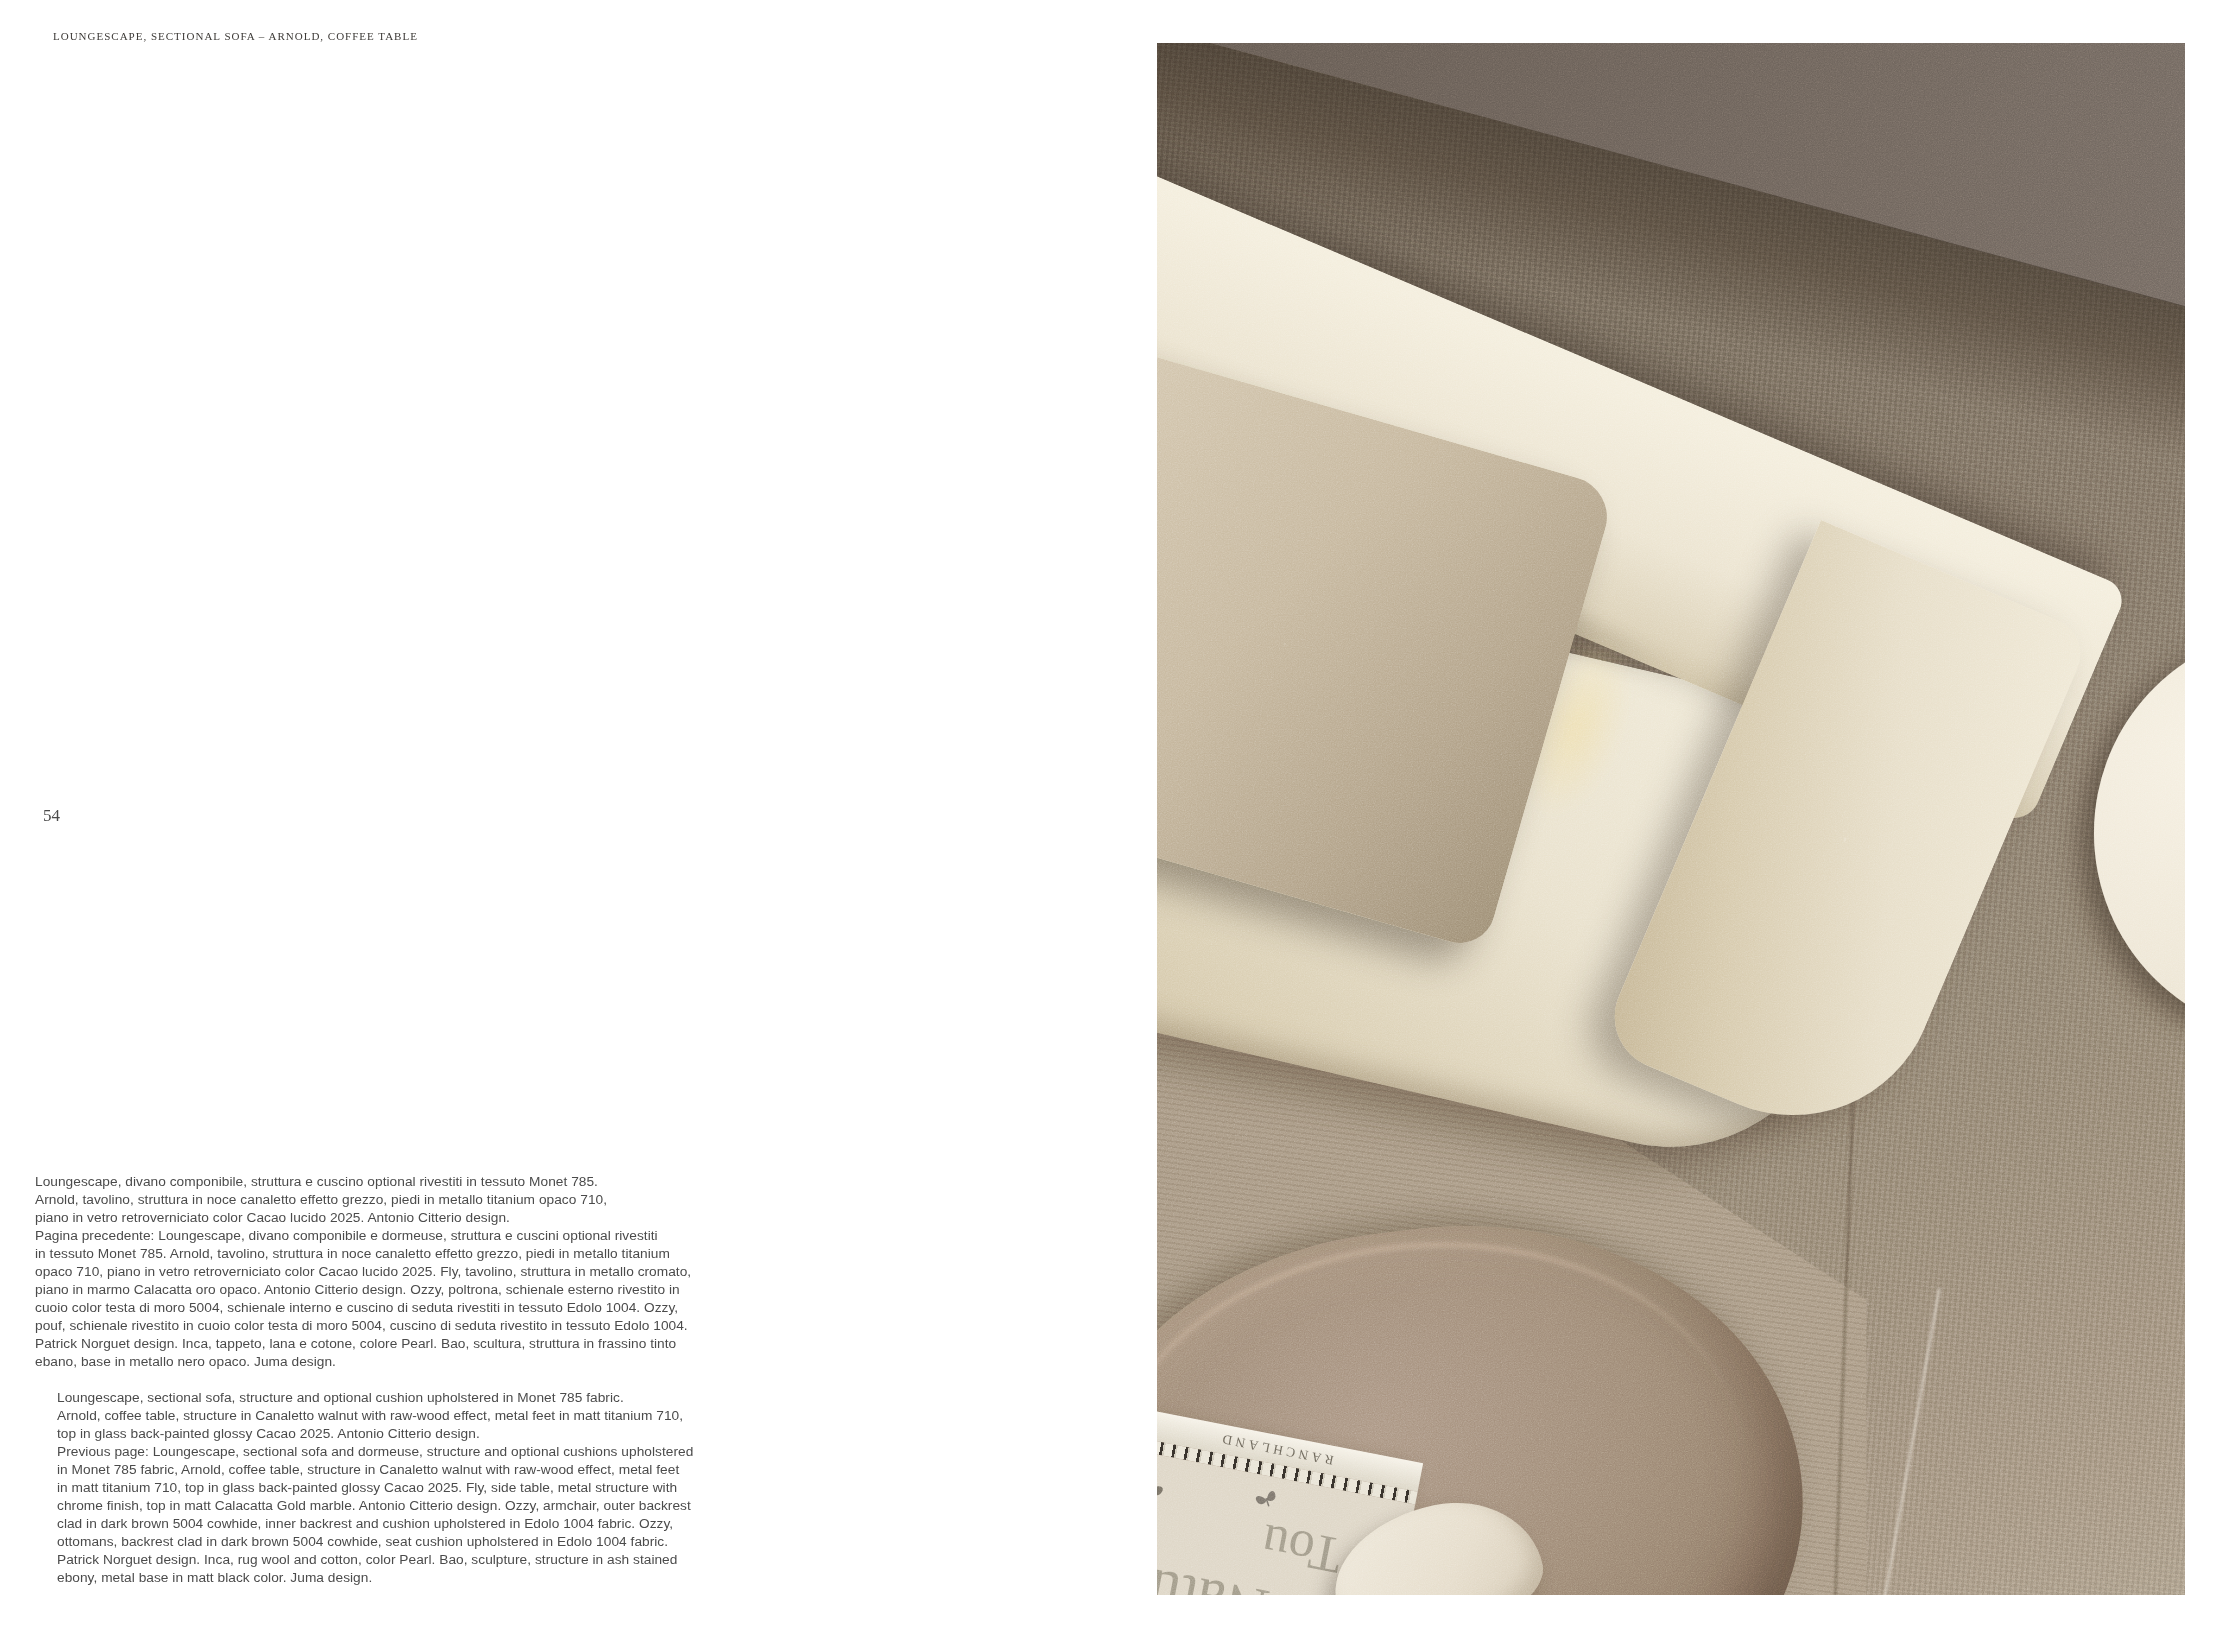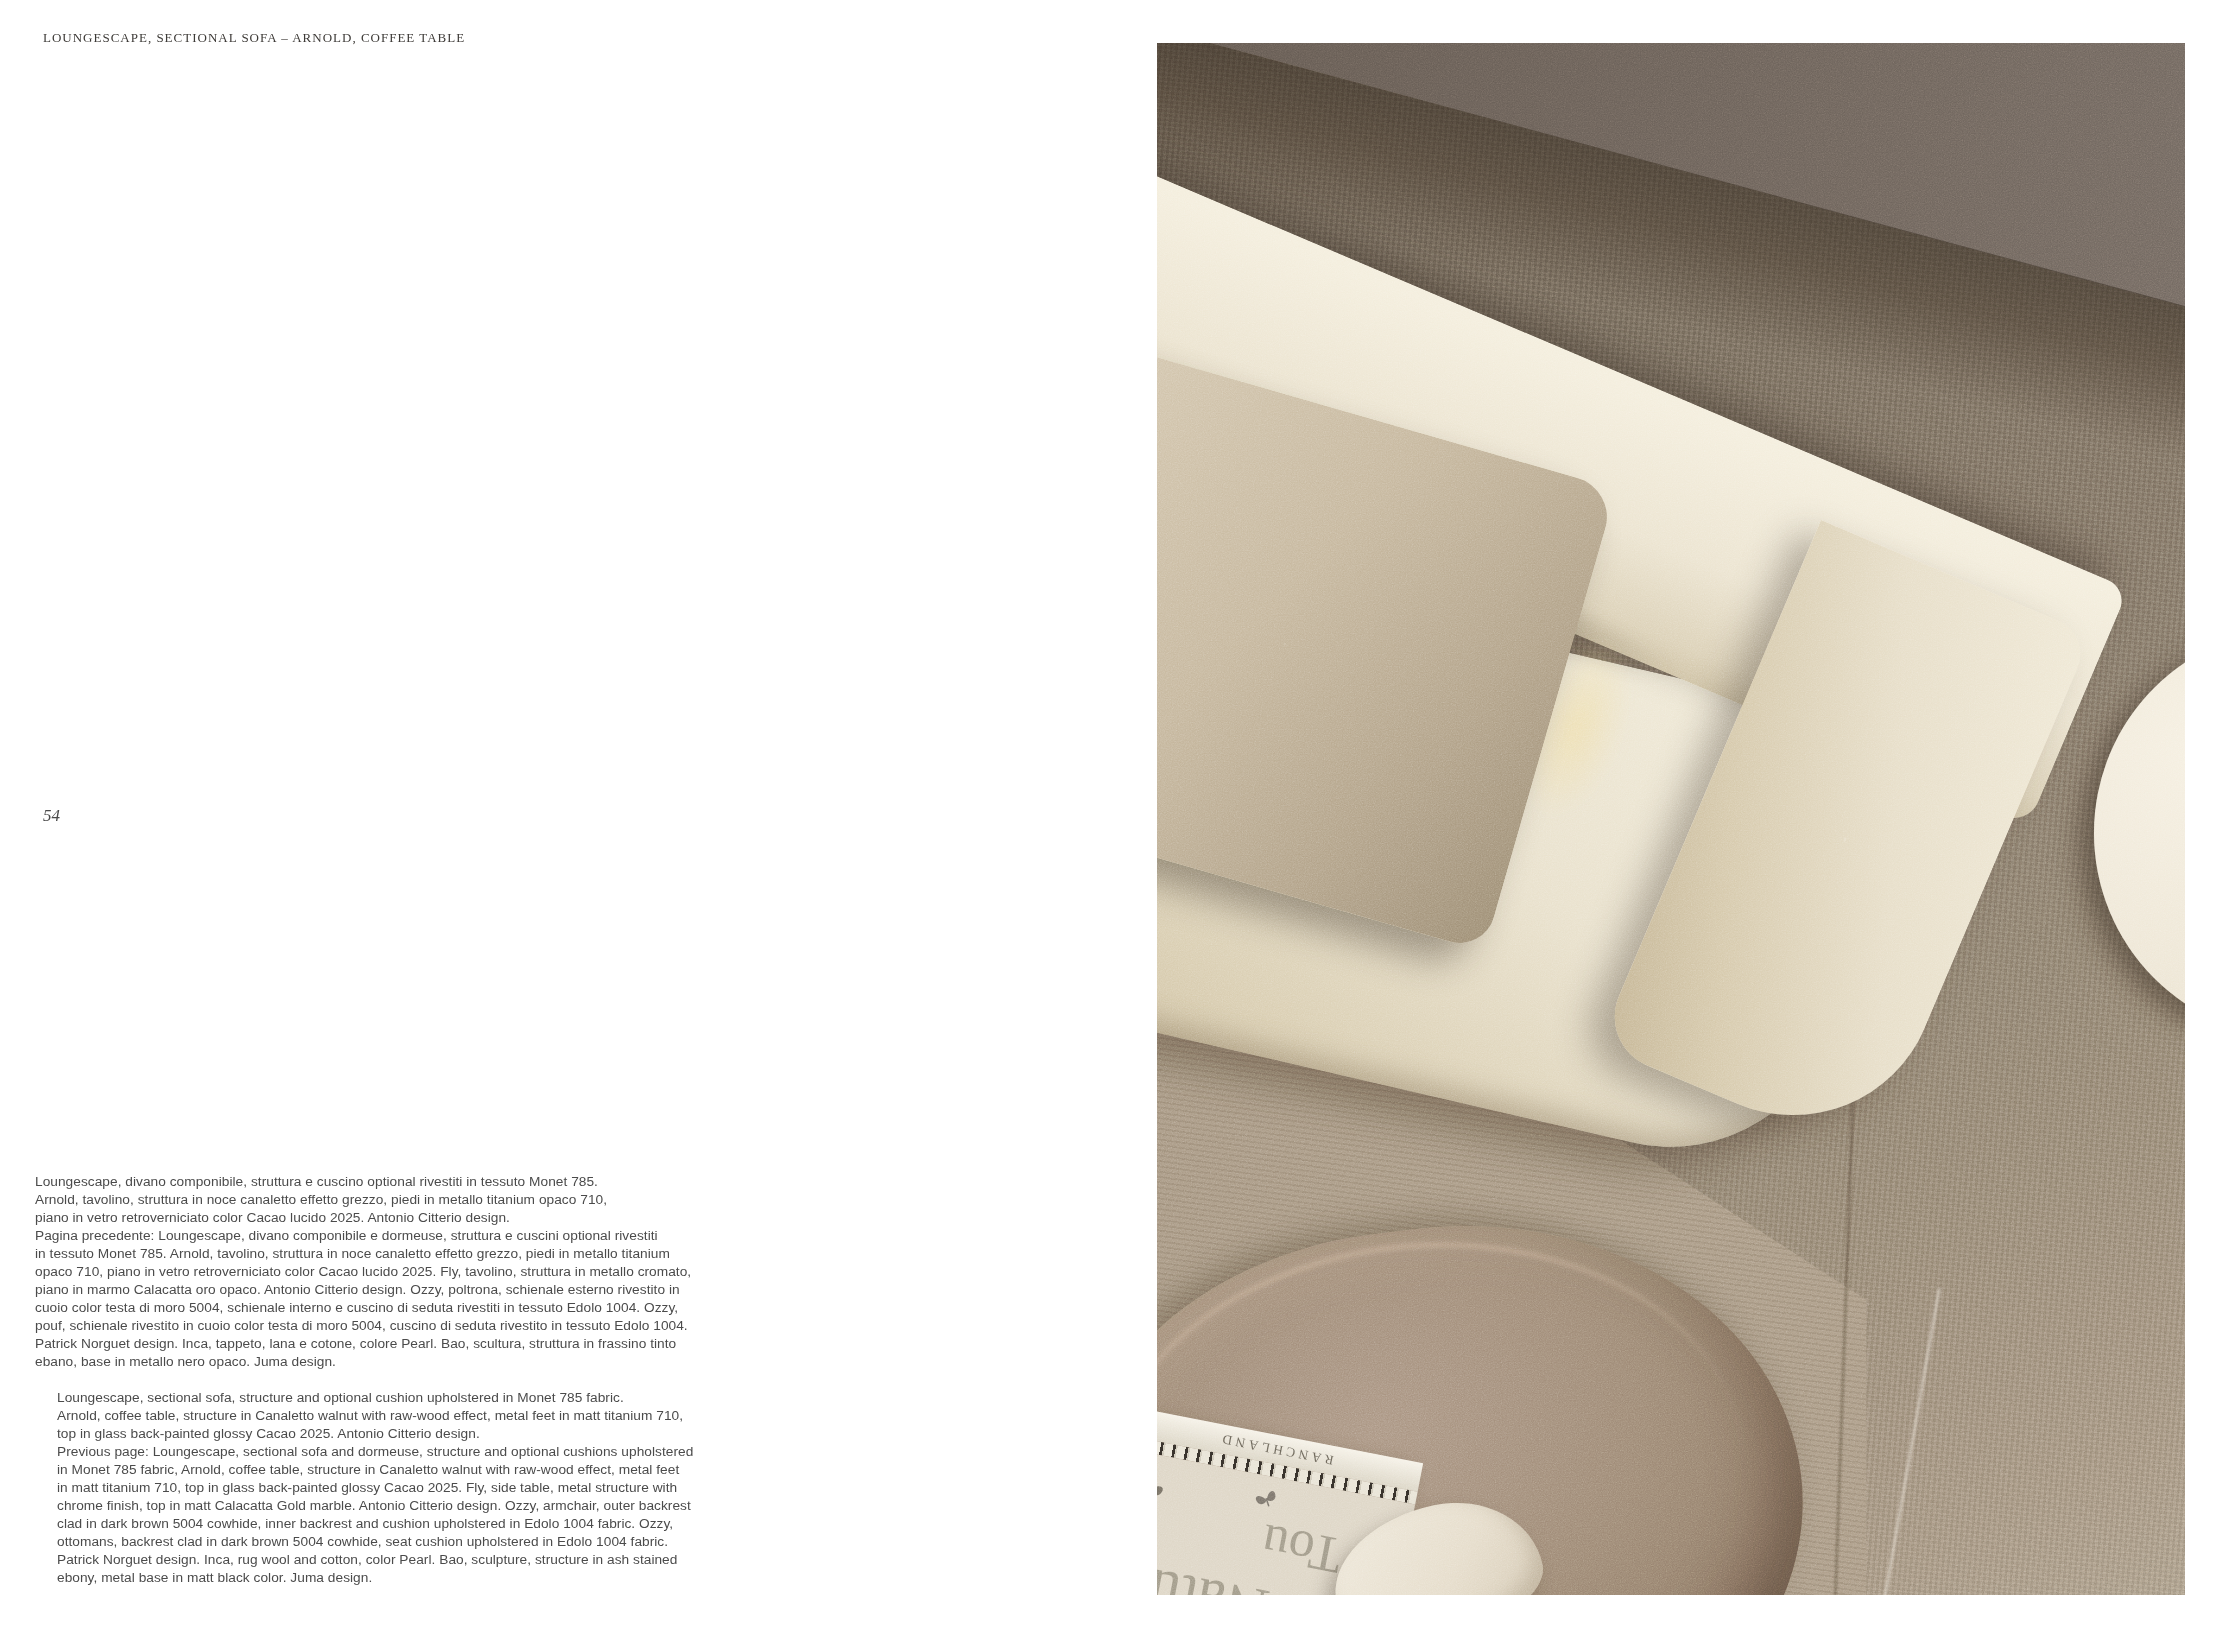--- a/index.html
+++ b/index.html
@@ -1,23 +1,23 @@
 <!DOCTYPE html>
 <html style="--c-floor: #6e645c; --c-rug-dark: #6e6253; --c-rug-mid: #887b6a; --c-rug-light: #a99882; --c-rug-flat: #a4937d; --c-sofa-cream: #e9e1cc; --c-sofa-shadow: #cdbf9f; --c-bolster: #c6b79d; --c-marble: #ece4d2; --c-marble-vein: #8c7848; --c-coffee-table: #9d8874; --c-book-cover: #ded6c6; --c-sculpture: #e6ddcb;font-size:14.3px"><head>
 <meta charset="utf-8">
 <style>
   html,body{margin:0;padding:0;background:#ffffff;}
   .page{position:relative;width:2228px;height:1647px;background:#ffffff;overflow:hidden;
         font-family:"Liberation Sans",sans-serif;color:#4c4c4c;}
 
   
-  .header{position:absolute;left:43px;top:30px;font-family:"Liberation Serif",serif;
-          font-size:13px;letter-spacing:1px;color:#3d3a37;white-space:nowrap;}
+  .header{position:absolute;left:53px;top:30px;font-family:"Liberation Serif",serif;
+          font-size:11px;letter-spacing:1px;color:#3d3a37;white-space:nowrap;}
   .pagenum{position:absolute;left:43px;top:806px;font-family:"Liberation Serif",serif;
-           font-size:17px;color:#4a4a4a;font-style:italic;}
+           font-size:17px;color:#4a4a4a;}
   .caption{position:absolute;left:35px;width:873px;font-size:13.7px;line-height:18px;
            color:#4b4b4b;white-space:pre-line;letter-spacing:0.04px;}
   .caption-it{top:1173px;}
   .caption-en{top:1389px;margin-left:22px;}
 
   
   .photo{position:absolute;left:1157px;top:43px;width:1028px;height:1552px;margin:0;
          overflow:hidden;background:#847767;}
   .photo *{position:absolute;}
 

